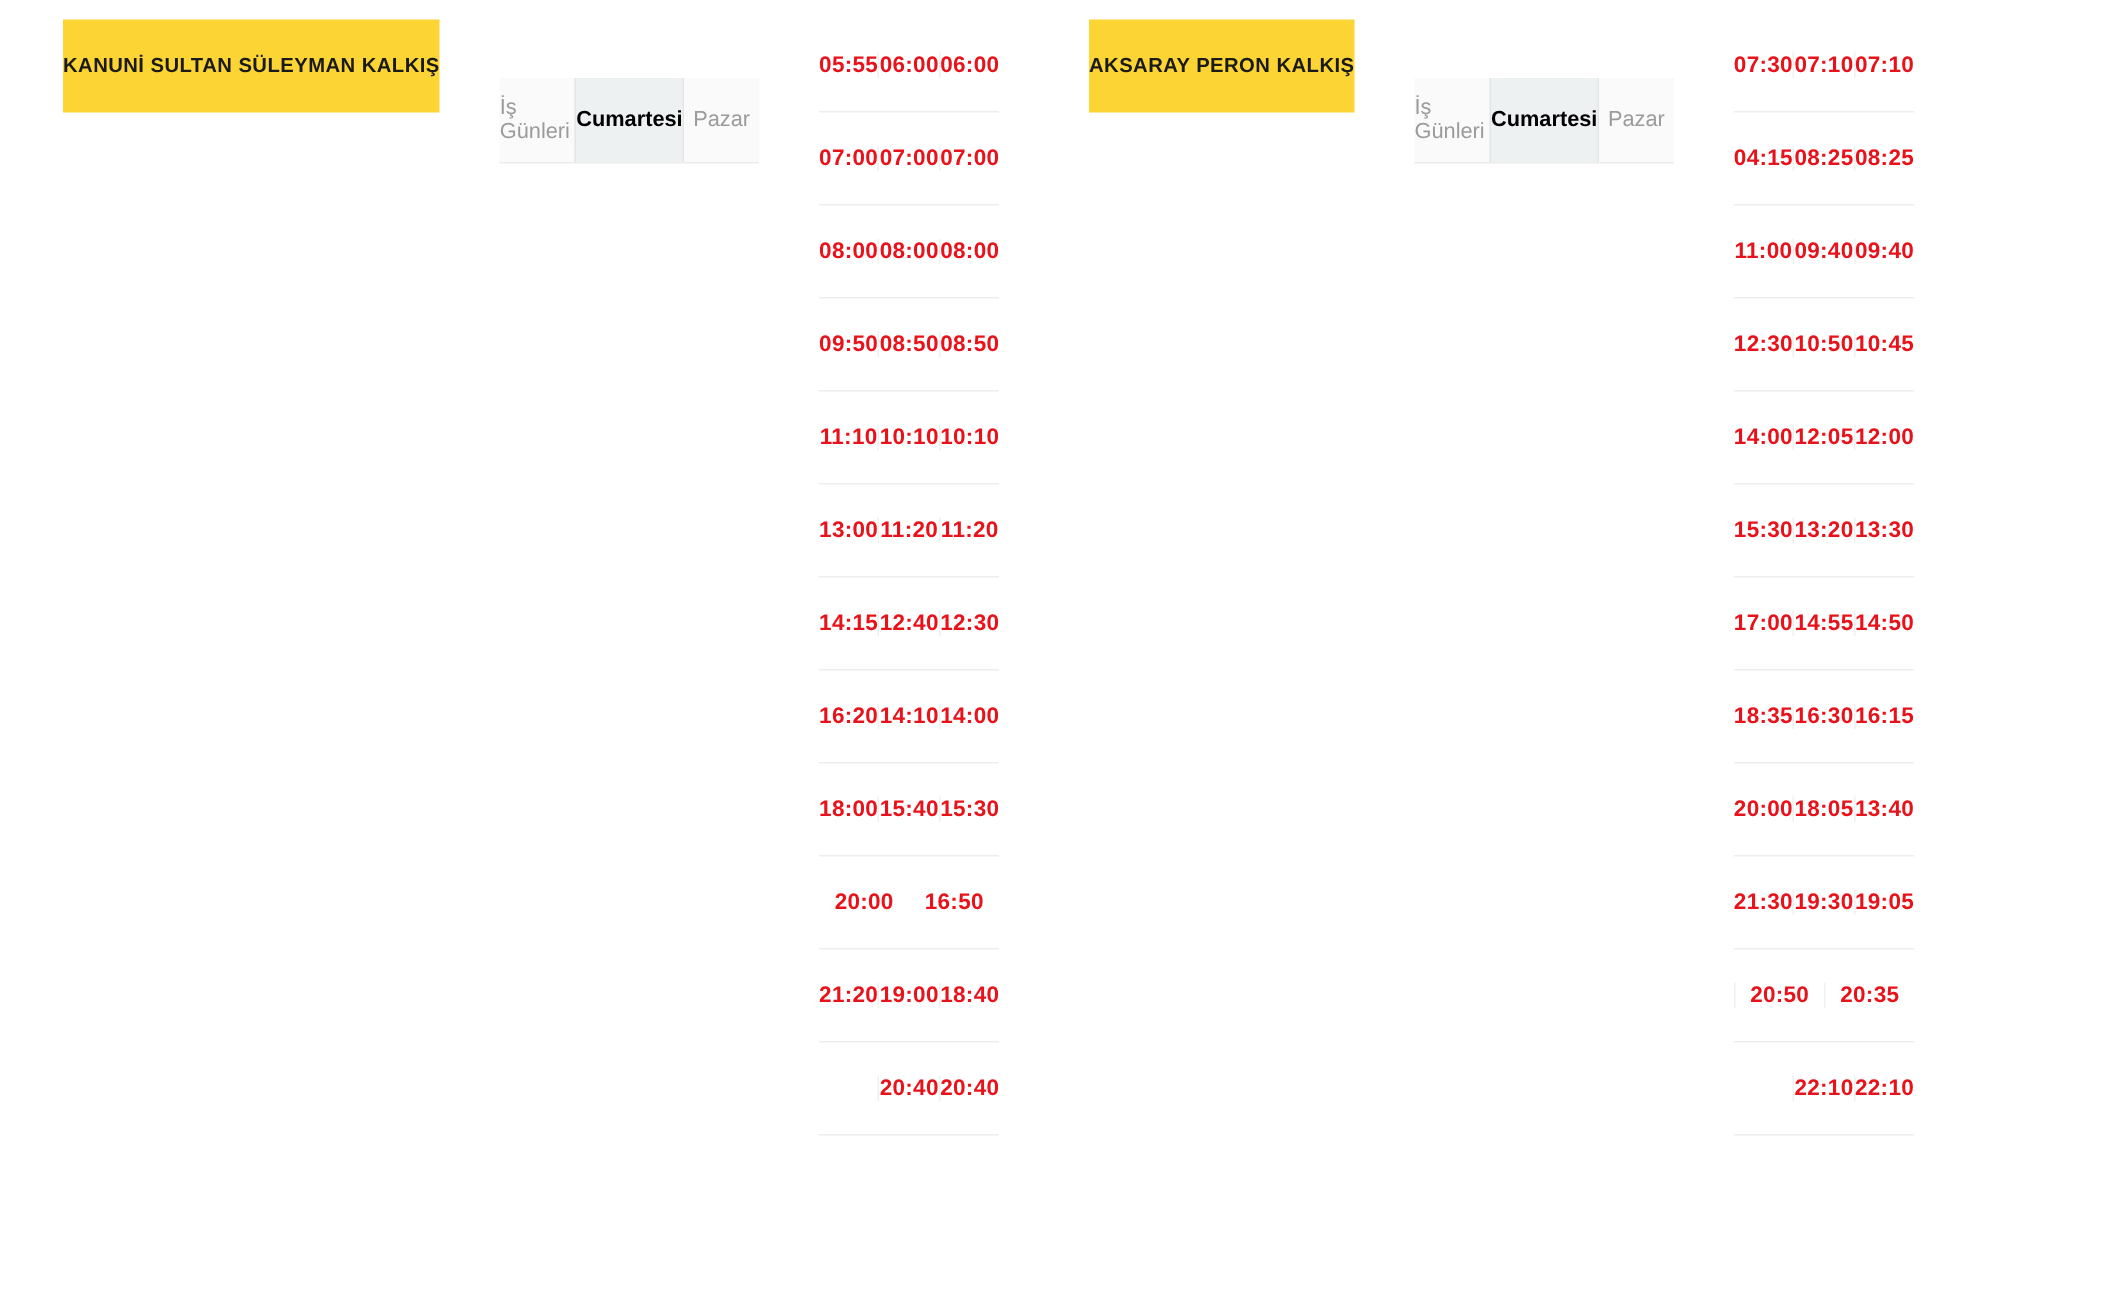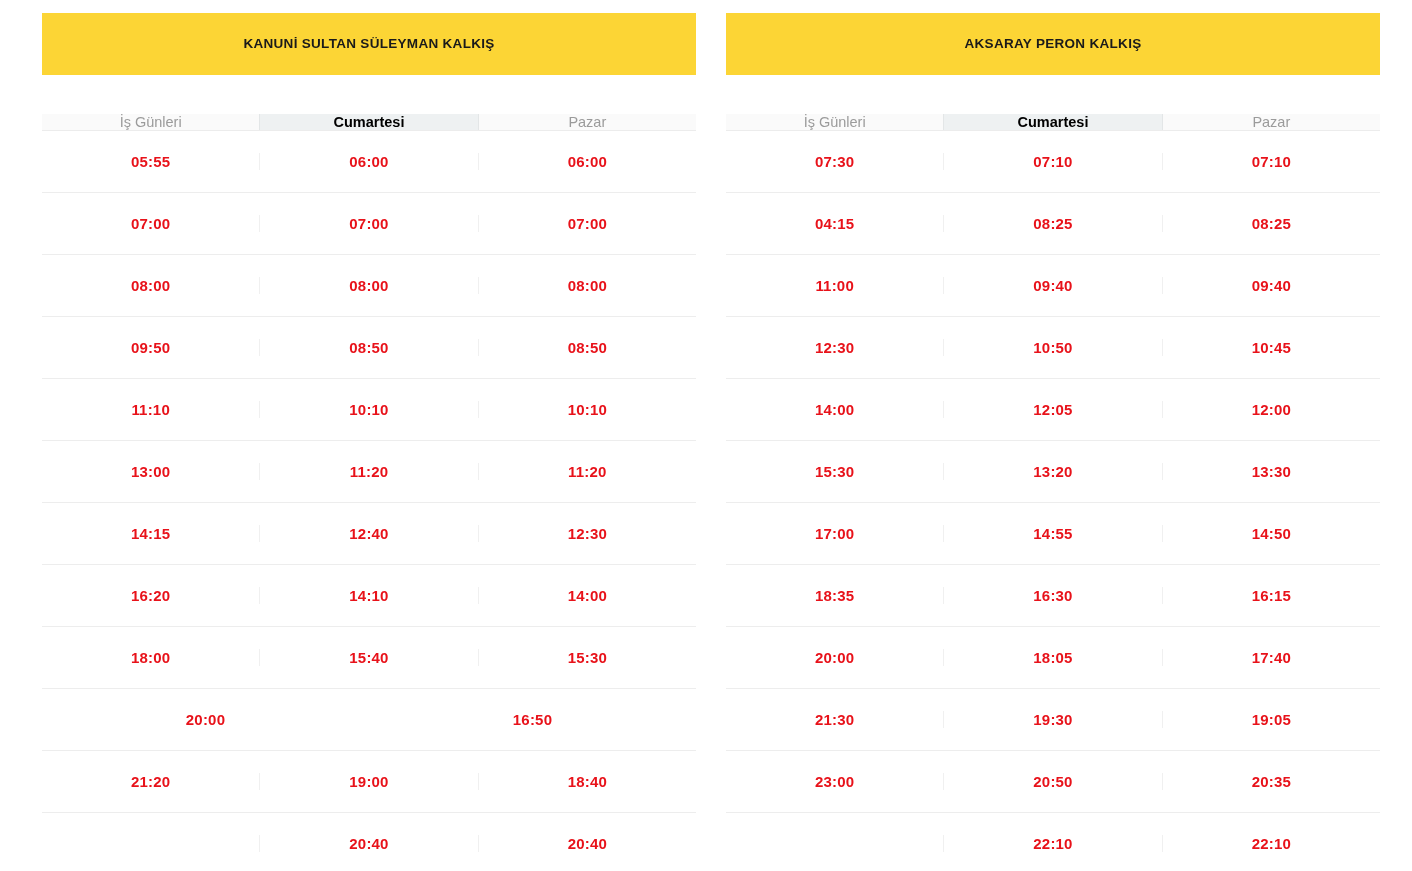--- a/index.html
+++ b/index.html
@@ -20,21 +20,22 @@
     display: flex;
     flex-direction: row;
     gap: 30px;
     padding: 13px 26px 0 42px;
     box-sizing: border-box;
   }
   .table-card {
     width: 654px;
     flex: 0 0 654px;
     display: flex;
-    flex-direction: column;
+    flex-direction: row;
+    gap: 40px;
   }
   .table-title {
     background: #fcd535;
     color: #1a1a1a;
     text-align: center;
     font-size: 13.5px;
     font-weight: bold;
     letter-spacing: 0.3px;
     height: 62px;
     line-height: 62px;
@@ -211,29 +212,28 @@
         <div class="data-cell">14:50</div>
       </div>
       <div class="data-row">
         <div class="data-cell">18:35</div>
         <div class="data-cell mid">16:30</div>
         <div class="data-cell">16:15</div>
       </div>
       <div class="data-row">
         <div class="data-cell">20:00</div>
         <div class="data-cell mid">18:05</div>
-        <div class="data-cell">17:40</div>
+        <div class="data-cell">13:40</div>
       </div>
       <div class="data-row">
         <div class="data-cell">21:30</div>
         <div class="data-cell mid">19:30</div>
         <div class="data-cell">19:05</div>
       </div>
       <div class="data-row">
-        <div class="data-cell">23:00</div>
         <div class="data-cell mid">20:50</div>
         <div class="data-cell">20:35</div>
       </div>
       <div class="data-row">
         <div class="data-cell"></div>
         <div class="data-cell mid">22:10</div>
         <div class="data-cell">22:10</div>
       </div>
     </div>
   </div>

